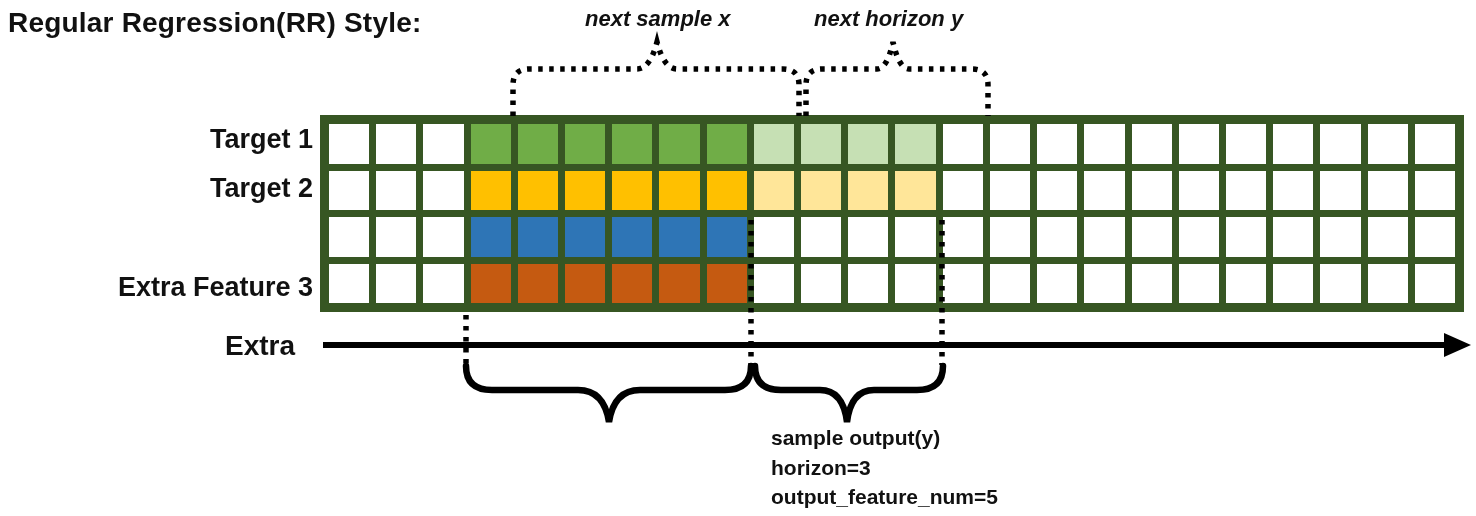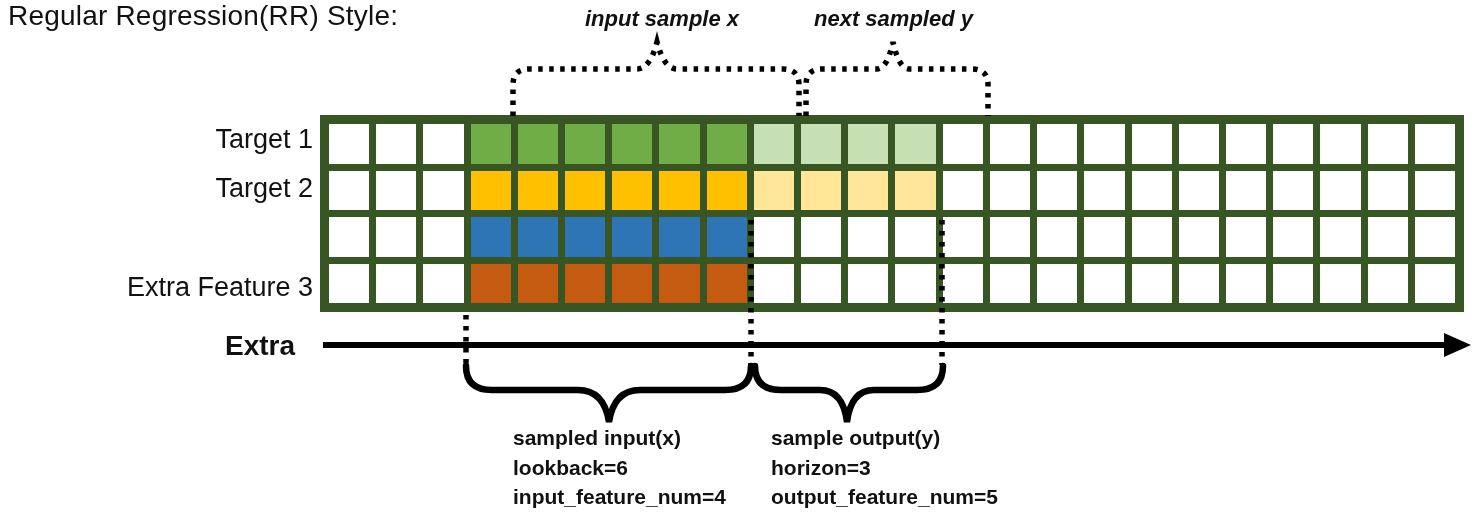--- a/index.html
+++ b/index.html
@@ -7,22 +7,22 @@
     position: relative;
     width: 1476px;
     height: 516px;
     background: #ffffff;
     font-family: "Liberation Sans", sans-serif;
     color: #111111;
     overflow: hidden;
   }
   .abs { position: absolute; }
   #title {
-    left: 8px; top: 0;
-    font-size: 28px; font-weight: 400;
+    left: 8px; top: 7px;
+    font-size: 28px; font-weight: 700;
     letter-spacing: 0.2px;
     text-align: right;
   }
   .next-label {
     top: 6px;
     font-size: 22px;
     font-weight: 700;
     font-style: italic;
     white-space: nowrap;
   }
@@ -36,21 +36,21 @@
     display: grid;
     gap: 7px;
     padding: 9px;
   }
   .cell { width: 100%; height: 100%; }
   .row-label {
     position: absolute;
     left: 0; width: 313px;
     text-align: right;
     font-size: 27px;
-    font-weight: 400;
+    font-weight: 700;
     line-height: 27px;
     white-space: nowrap;
   }
   #time-label {
     left: 225px; top: 330px;
     font-size: 28px; font-weight: 700;
   }
   .note-block {
     top: 423px;
     font-size: 21px;
@@ -62,22 +62,22 @@
   #output-note { left: 771px; }
   #overlay { left: 0; top: 0; pointer-events: none; }
 </style>
 </head>
 <body>
 
 <div id="canvas">
 
   <div id="title" class="abs">Regular Regression(RR) Style:</div>
 
-  <div id="next-sample-x" class="abs next-label">input sample x</div>
-  <div id="next-sample-y" class="abs next-label">next sampled y</div>
+  <div id="next-sample-x" class="abs next-label">next sample x</div>
+  <div id="next-sample-y" class="abs next-label">next horizon y</div>
 
   <div id="sample-grid" class="abs" style="grid-template-columns: repeat(24, 1fr); grid-template-rows: repeat(4, 1fr); background: rgb(55, 86, 35);">
       <div class="cell" style="background: rgb(255, 255, 255);"></div>
       <div class="cell" style="background: rgb(255, 255, 255);"></div>
       <div class="cell" style="background: rgb(255, 255, 255);"></div>
       <div class="cell" style="background: rgb(112, 173, 71);"></div>
       <div class="cell" style="background: rgb(112, 173, 71);"></div>
       <div class="cell" style="background: rgb(112, 173, 71);"></div>
       <div class="cell" style="background: rgb(112, 173, 71);"></div>
       <div class="cell" style="background: rgb(112, 173, 71);"></div>
@@ -166,25 +166,20 @@
       <div class="cell" style="background: rgb(255, 255, 255);"></div>
       <div class="cell" style="background: rgb(255, 255, 255);"></div>
       <div class="cell" style="background: rgb(255, 255, 255);"></div>
       <div class="cell" style="background: rgb(255, 255, 255);"></div>
       <div class="cell" style="background: rgb(255, 255, 255);"></div>
       <div class="cell" style="background: rgb(255, 255, 255);"></div>
     </div>
 
   <div id="time-label" class="abs">Extra</div>
 
-  <div id="input-note" class="abs note-block">
-    <div>sampled input(x)</div>
-    <div>lookback=6</div>
-    <div>input_feature_num=4</div>
-  </div>
 
   <div id="output-note" class="abs note-block">
     <div>sample output(y)</div>
     <div>horizon=3</div>
     <div>output_feature_num=5</div>
   </div>
 
   <svg id="overlay" class="abs" width="1476" height="516" viewBox="0 0 1476 516">
 
     <path d="M 513 116 L 513 85 Q 513 69 529 69 L 637 69 Q 650 69 657 42 Q 664 69 677 69 L 783 69 Q 799 69 799 85 L 799 116" fill="none" stroke="#000000" stroke-width="5.5" stroke-dasharray="4.5 6.5"></path>

